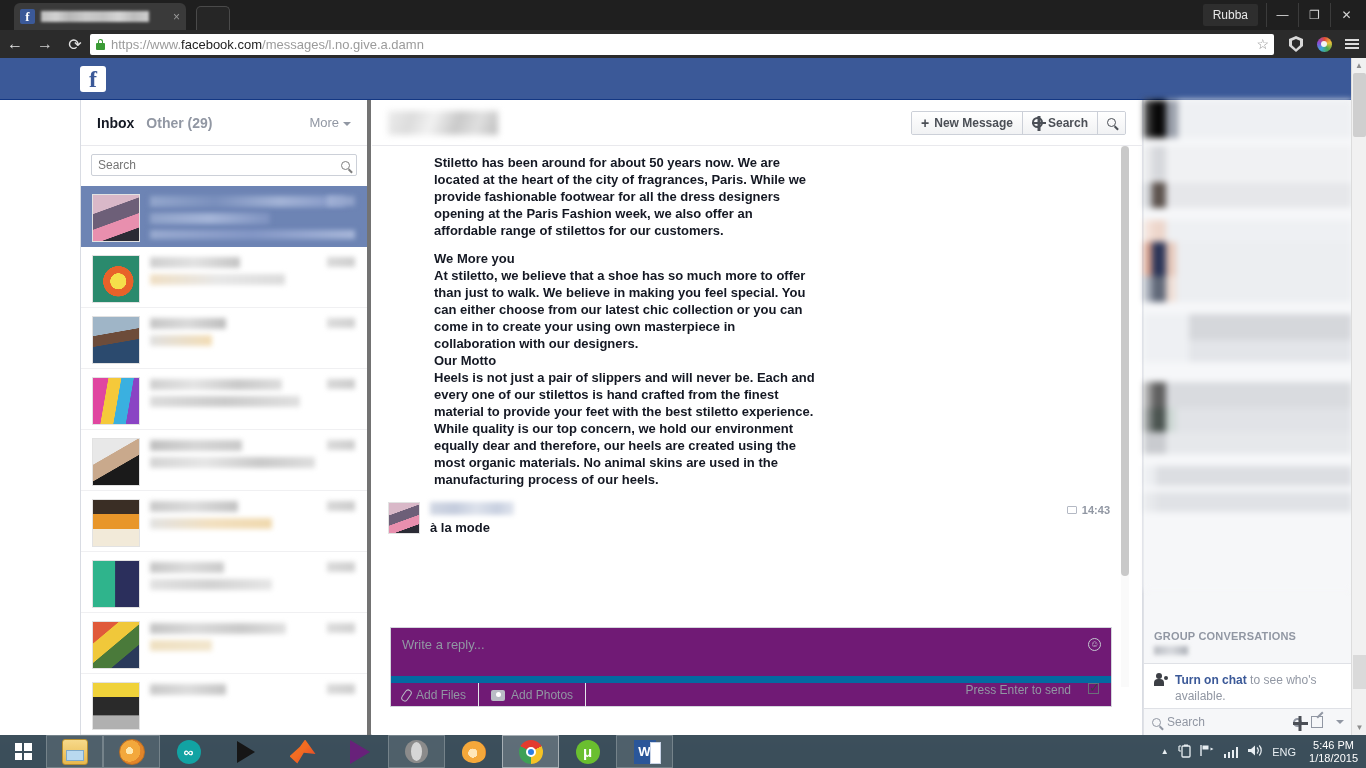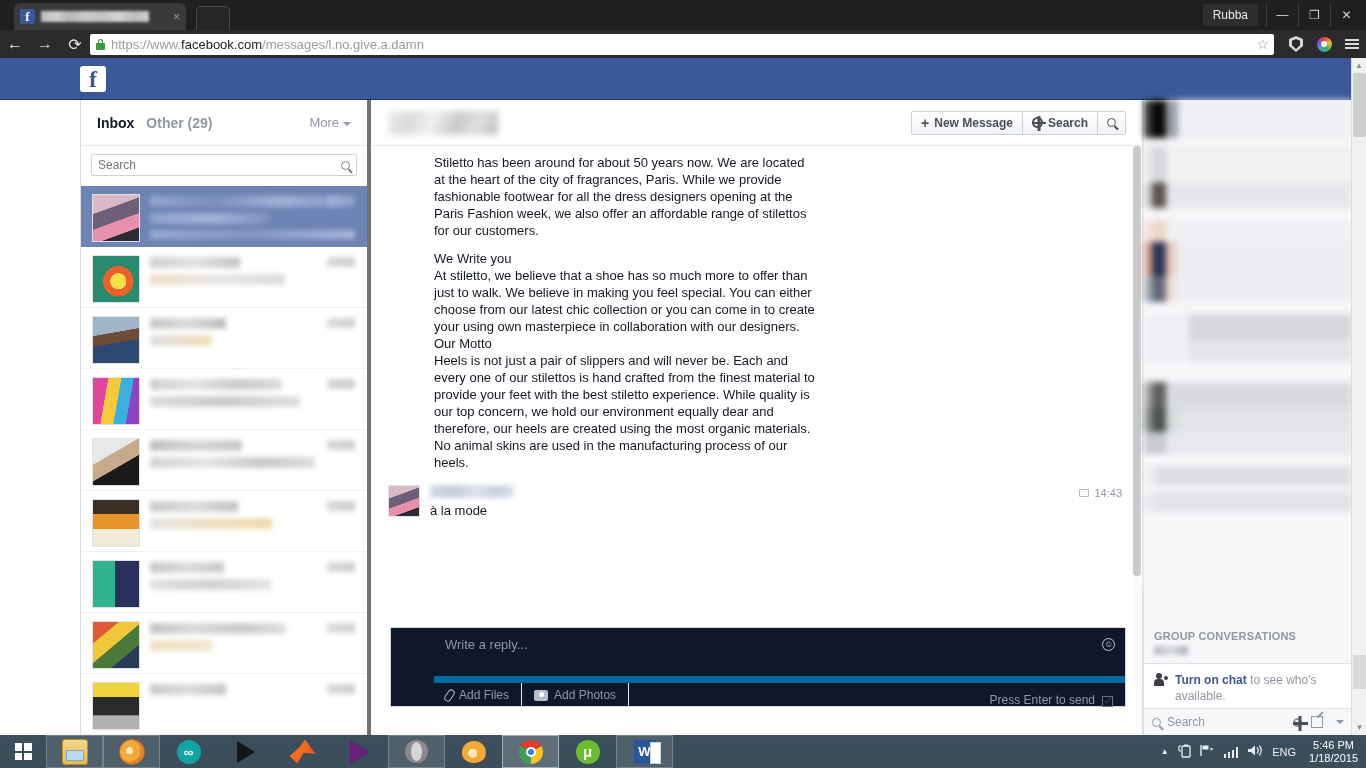--- a/index.html
+++ b/index.html
@@ -222,21 +222,21 @@
   .plus { font-size: 14px; font-weight: bold; line-height: 1; }
   .gear {
     width: 11px; height: 11px; border-radius: 50%; border: 2.5px solid #4b4f56; position: relative;
   }
   .gear::before, .gear::after {
     content: ""; position: absolute; left: -2px; top: 2.5px; width: 14.5px; height: 2.5px; background: #4b4f56;
   }
   .gear::after { transform: rotate(90deg); }
 
   .thread {
-    position: absolute; top: 46px; left: 0; right: 0; height: 541px; overflow: hidden;
+    position: absolute; top: 46px; left: 0; right: 12px; height: 541px; overflow: hidden; font-weight: bold;
   }
   .thread-inner { padding: 0 16px 0 62px; position: relative; }
   .msg-text {
     font-size: 13px; color: #141823; line-height: 17px; width: 382px;
   }
   .msg-text p { margin-bottom: 11px; }
   .msg-text p:last-child { margin-bottom: 0; }
 
   .msg-row { display: flex; padding: 14px 16px 8px 16px; position: relative; }
   .msg-av { width: 32px; height: 32px; flex: none; border: 1px solid #e2e2e2; overflow:hidden; }
@@ -249,22 +249,22 @@
   .msg-meta { position: absolute; right: 20px; top: 16px; font-size: 11px; color: #9197a3; display: flex; align-items: center; gap: 5px; }
   .bubble-ic { display:inline-block; width:10px; height:8px; border:1px solid #b4b9c4; border-radius:1px; position: relative; }
 
   .thread-scroll {
     position: absolute; right: 1px; top: 0; width: 8px; height: 541px; background: #fafafa;
   }
   .ts-thumb { position: absolute; left: 0; top: 0; width: 8px; height: 430px; background: #c9c9c9; border-radius: 4px; }
 
   
   .composer {
-    position: absolute; bottom: 28px; left: 18px; right: 16px; height: 80px;
-    border: 1px solid #d3d6dc; background: #0f172a; padding-left: 43px;
+    position: absolute; bottom: 28px; left: 18px; right: 30px; height: 80px;
+    border: 1px solid #d3d6dc; background: #701a75;
   }
   .composer-input {
     height: 48px; padding: 9px 11px; font-size: 13px; color: #9197a3; position: relative;
   }
   .smiley {
     position: absolute; right: 10px; top: 10px; width: 13px; height: 13px;
     border-radius: 50%; border: 1px solid #c4c8d0; color: #c4c8d0;
     font-size: 9px; line-height: 11px; text-align: center;
   }
   .composer-bar { display: flex; height: 31px; border-top: 7px solid #0369a1; align-items: stretch; }
@@ -274,21 +274,21 @@
   }
   .clip {
     display:inline-block; width: 7px; height: 13px; border: 1.5px solid #b9bdc5;
     border-radius: 5px; transform: rotate(35deg);
   }
   .cam {
     display:inline-block; width: 14px; height: 11px; background: #b9bdc5; border-radius: 2px;
     position: relative;
   }
   .cam::after { content:""; position:absolute; left:4.5px; top:2.5px; width:5px; height:5px; border-radius:50%; background:#fff; }
-  .cb-right { margin-left: auto; display:flex; align-items:flex-end; gap:7px; padding-right:12px; font-size: 12px; color:#9197a3; }
+  .cb-right { margin-left: auto; display:flex; align-items:flex-start; gap:17px; padding-right:12px; font-size: 12px; color:#9197a3; }
   .chk { display:inline-block; width: 11px; height: 11px; border: 1.4px solid #6b707a; position: relative; }
   .chk::after { content:"✓"; position:absolute; left:0px; top:-4px; font-size: 13px; color:#3c3f45; }
 
   
   .rail {
     position: absolute; top: 42px; right: 15px; width: 208px; height: 635px;
     background: #f6f7f9; border-left: 1px solid #dfe1e6;
   }
   .rail-blur {
     position: absolute; left: 0; top: 0; width: 208px; height: 490px;
@@ -617,21 +617,21 @@
               <span class="mag" style="color:#4b4f56;"></span>
             </div>
           </div>
         </div>
 
         <div class="thread">
           <div class="thread-inner" style="padding-top:8px;">
             <div class="msg-text">
               <p>Stiletto has been around for about 50 years now. We are located at the heart of the city of fragrances, Paris. While we provide fashionable footwear for all the dress designers opening at the Paris Fashion week, we also offer an affordable range of stilettos for our customers.</p>
               <p>
-                <span>We Write you</span><br>
+                <span>We More you</span><br>
                 <span>At stiletto, we believe that a shoe has so much more to offer than just to walk. We believe in making you feel special. You can either choose from our latest chic collection or you can come in to create your using own masterpiece in collaboration with our designers.</span><br>
                 <span>Our Motto</span><br>
                 <span>Heels is not just a pair of slippers and will never be. Each and every one of our stilettos is hand crafted from the finest material to provide your feet with the best stiletto experience. While quality is our top concern, we hold our environment equally dear and therefore, our heels are created using the most organic materials. No animal skins are used in the manufacturing process of our heels.</span>
               </p>
             </div>
           </div>
 
           <div class="msg-row">
             <div class="msg-av avm"></div>
             <div class="msg-col">

